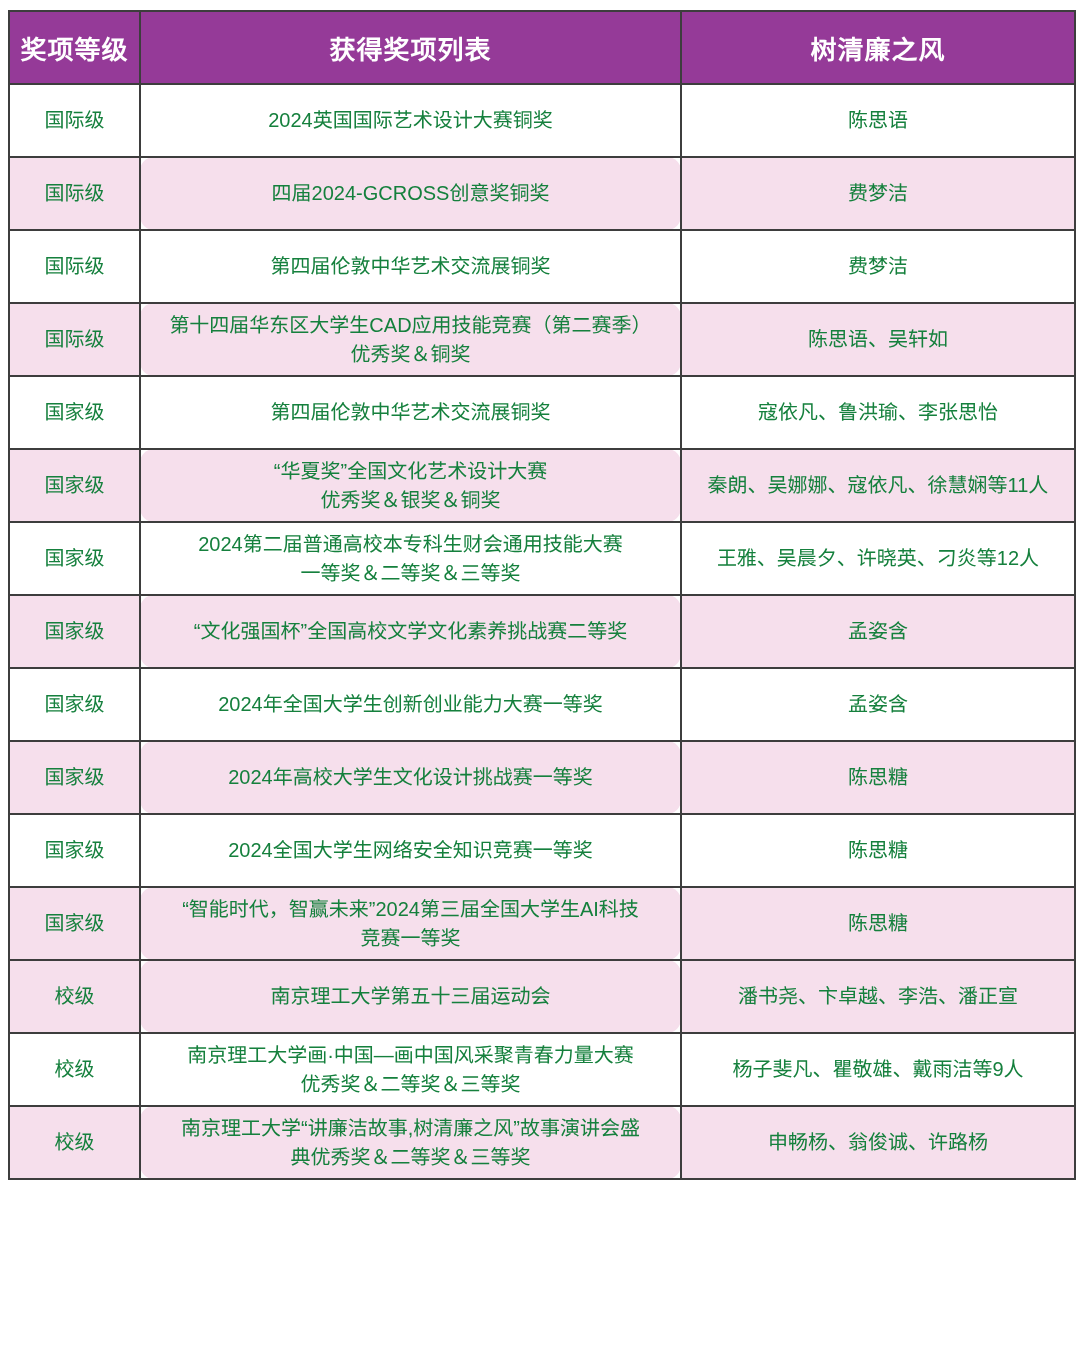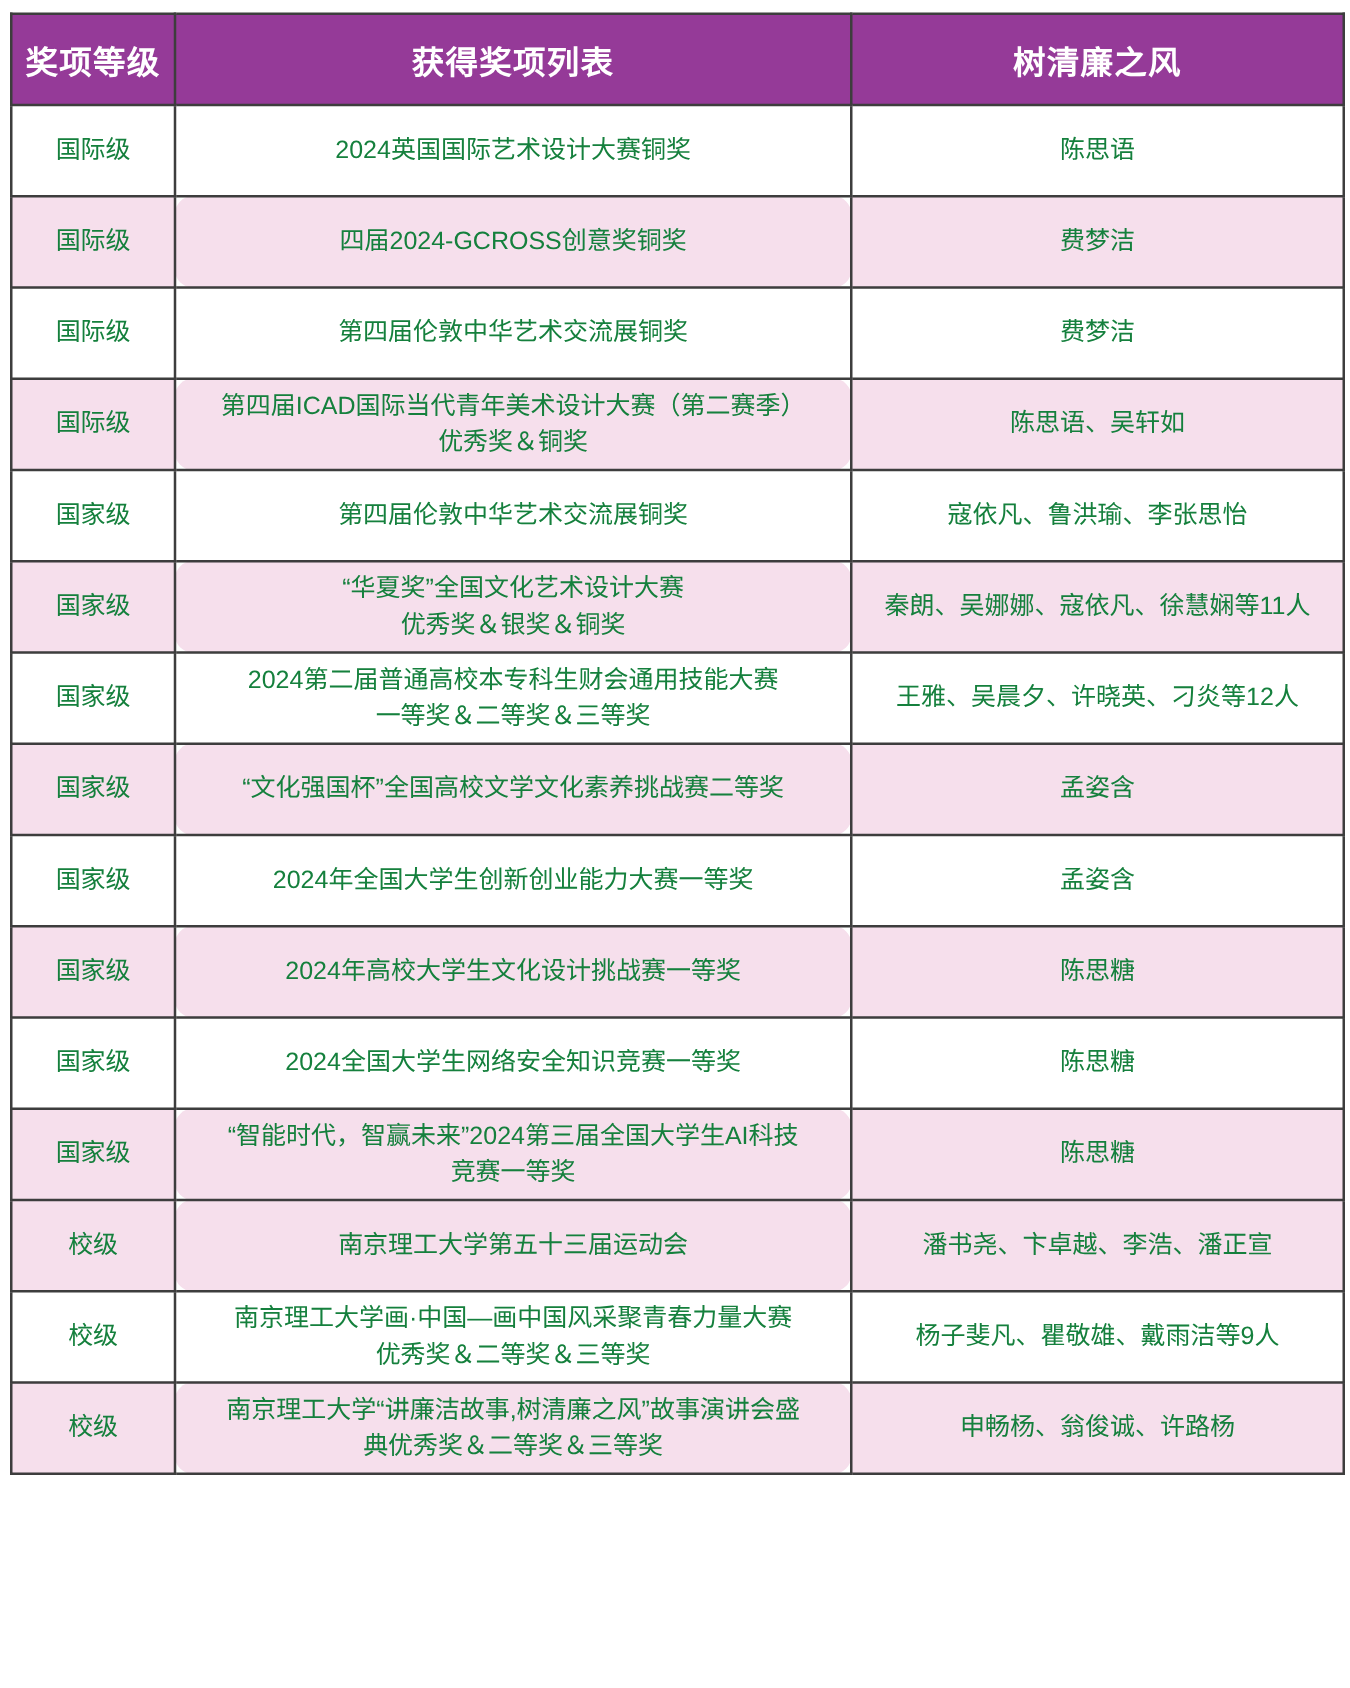--- a/index.html
+++ b/index.html
@@ -93,21 +93,21 @@
       <td class="award-cell">四届2024-GCROSS创意奖铜奖</td>
       <td class="students-cell">费梦洁</td>
     </tr>
         <tr class="data-row white">
       <td class="level-cell">国际级</td>
       <td class="award-cell">第四届伦敦中华艺术交流展铜奖</td>
       <td class="students-cell">费梦洁</td>
     </tr>
         <tr class="data-row pink">
       <td class="level-cell">国际级</td>
-      <td class="award-cell">第四届ICAD国际当代青年美术设计大赛（第二赛季）
+      <td class="award-cell">第十四届华东区大学生CAD应用技能竞赛（第二赛季）
 优秀奖＆铜奖</td>
       <td class="students-cell">陈思语、吴轩如</td>
     </tr>
         <tr class="data-row white">
       <td class="level-cell">国家级</td>
       <td class="award-cell">第四届伦敦中华艺术交流展铜奖</td>
       <td class="students-cell">寇依凡、鲁洪瑜、李张思怡</td>
     </tr>
         <tr class="data-row pink">
       <td class="level-cell">国家级</td>

